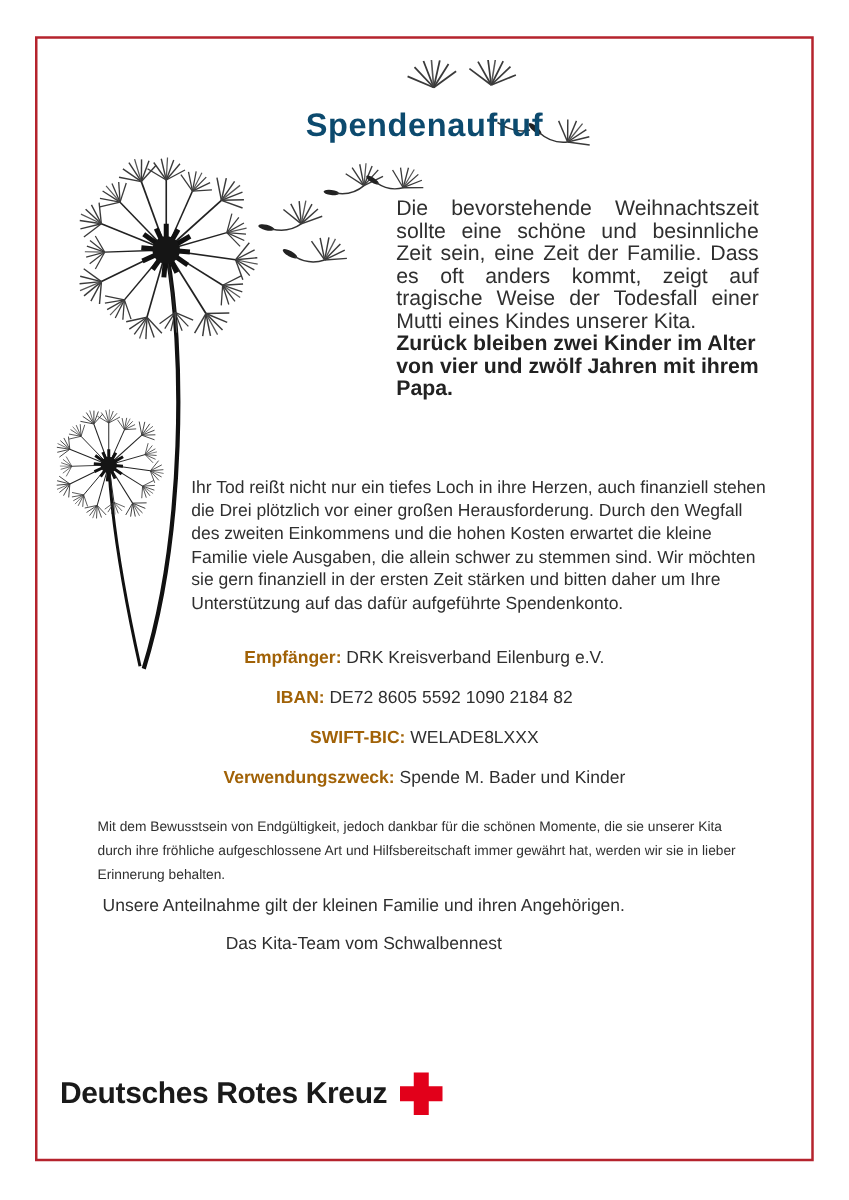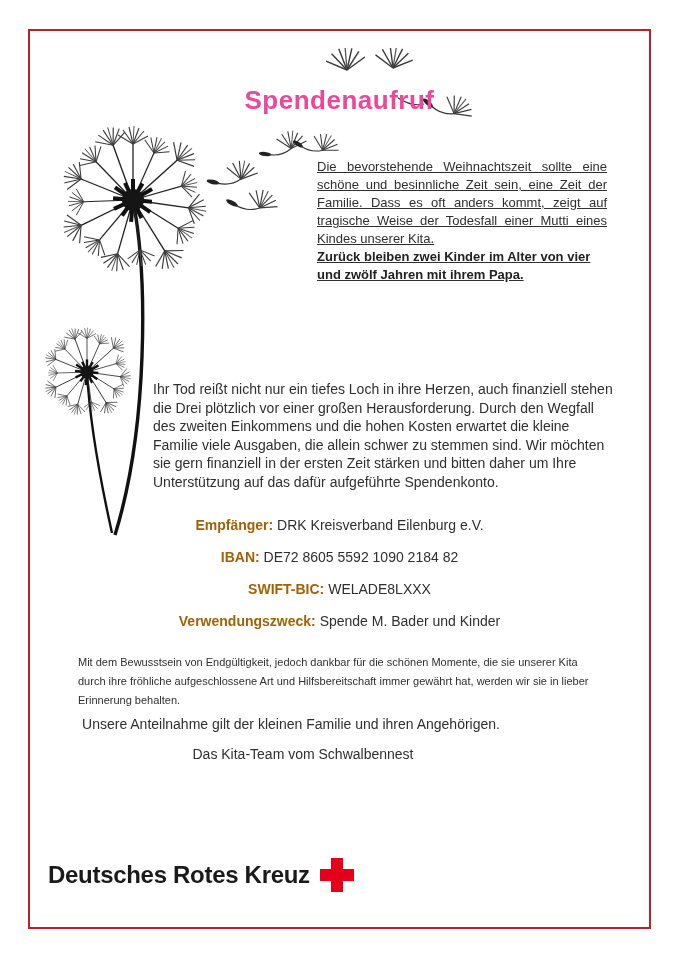--- a/index.html
+++ b/index.html
@@ -16,39 +16,38 @@
     left: 28px; top: 29px;
     width: 619px; height: 896px;
     border: 2px solid #b5232d;
   }
   .title {
     position: absolute;
     left: 0; top: 85px; width: 679px;
     text-align: center;
     font-size: 26px;
     font-weight: bold;
-    color: #ec4899;
+    color: #0c4a6e;
     letter-spacing: 0.5px;
   }
   .art {
     position: absolute;
     left: 30px; top: 48px;
     width: 480px; height: 500px;
     pointer-events: none;
     z-index: 1;
   }
   .textlayer { position: relative; z-index: 2; }
   .intro-col {
     position: absolute;
     left: 317px; top: 158px;
     width: 290px;
-    font-size: 13px;
+    font-size: 17px;
     line-height: 18px;
     text-align: justify;
-    text-decoration: underline;
   }
   .intro-col p { margin: 0; }
   .intro-highlight {
     margin-top: 23px;
     font-weight: bold;
     text-align: left;
     color: #222;
   }
   .appeal {
     position: absolute;
@@ -73,21 +72,21 @@
     font-size: 11px;
     line-height: 19px;
   }
   .center-line {
     position: absolute;
     left: 0; width: 582px;
     text-align: center;
     font-size: 14px;
   }
   .condolence { top: 716px; }
-  .signature { top: 746px; margin-left: 12px; }
+  .signature { top: 746px; }
   .logo {
     position: absolute;
     left: 0; top: 856px; width: 679px;
     display: flex;
     align-items: center;
     gap: 8px;
     padding-left: 48px;
   }
   .logo-text {
     font-size: 24px;

